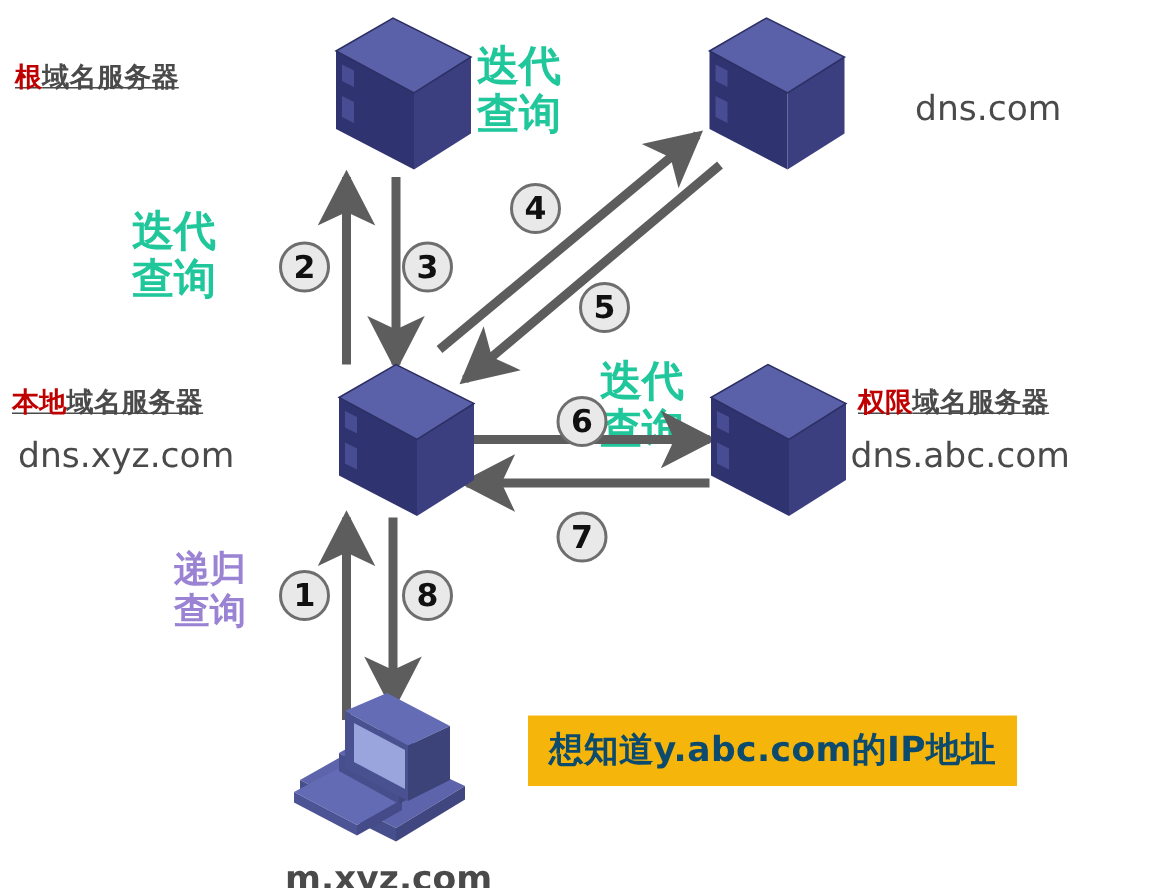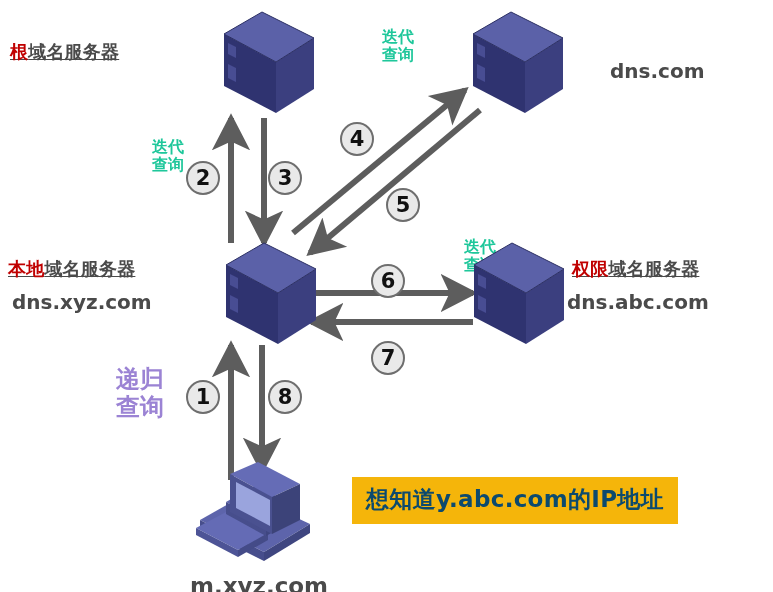--- a/index.html
+++ b/index.html
@@ -26,28 +26,28 @@
   .srv-label {
     font-size: 18px;
     color: #4a4a4a;
     letter-spacing: 0.2px;
     text-decoration: underline;
   }
   .srv-label .hi {
     color: #c00000;
   }
   .srv-host {
-    font-size: 20px;
+    font-size: 23px;
     color: #4a4a4a;
-    font-weight: bold;
+    font-weight: normal;
   }
   .query-green {
-    font-size: 16px;
+    font-size: 28px;
     color: #1fc79b;
-    text-align: right;
+    text-align: left;
     line-height: 1.15;
   }
   .query-purple {
     font-size: 24px;
     color: #9b83d4;
     text-align: center;
     line-height: 1.15;
   }
   .host-bottom {
     font-size: 23px;

